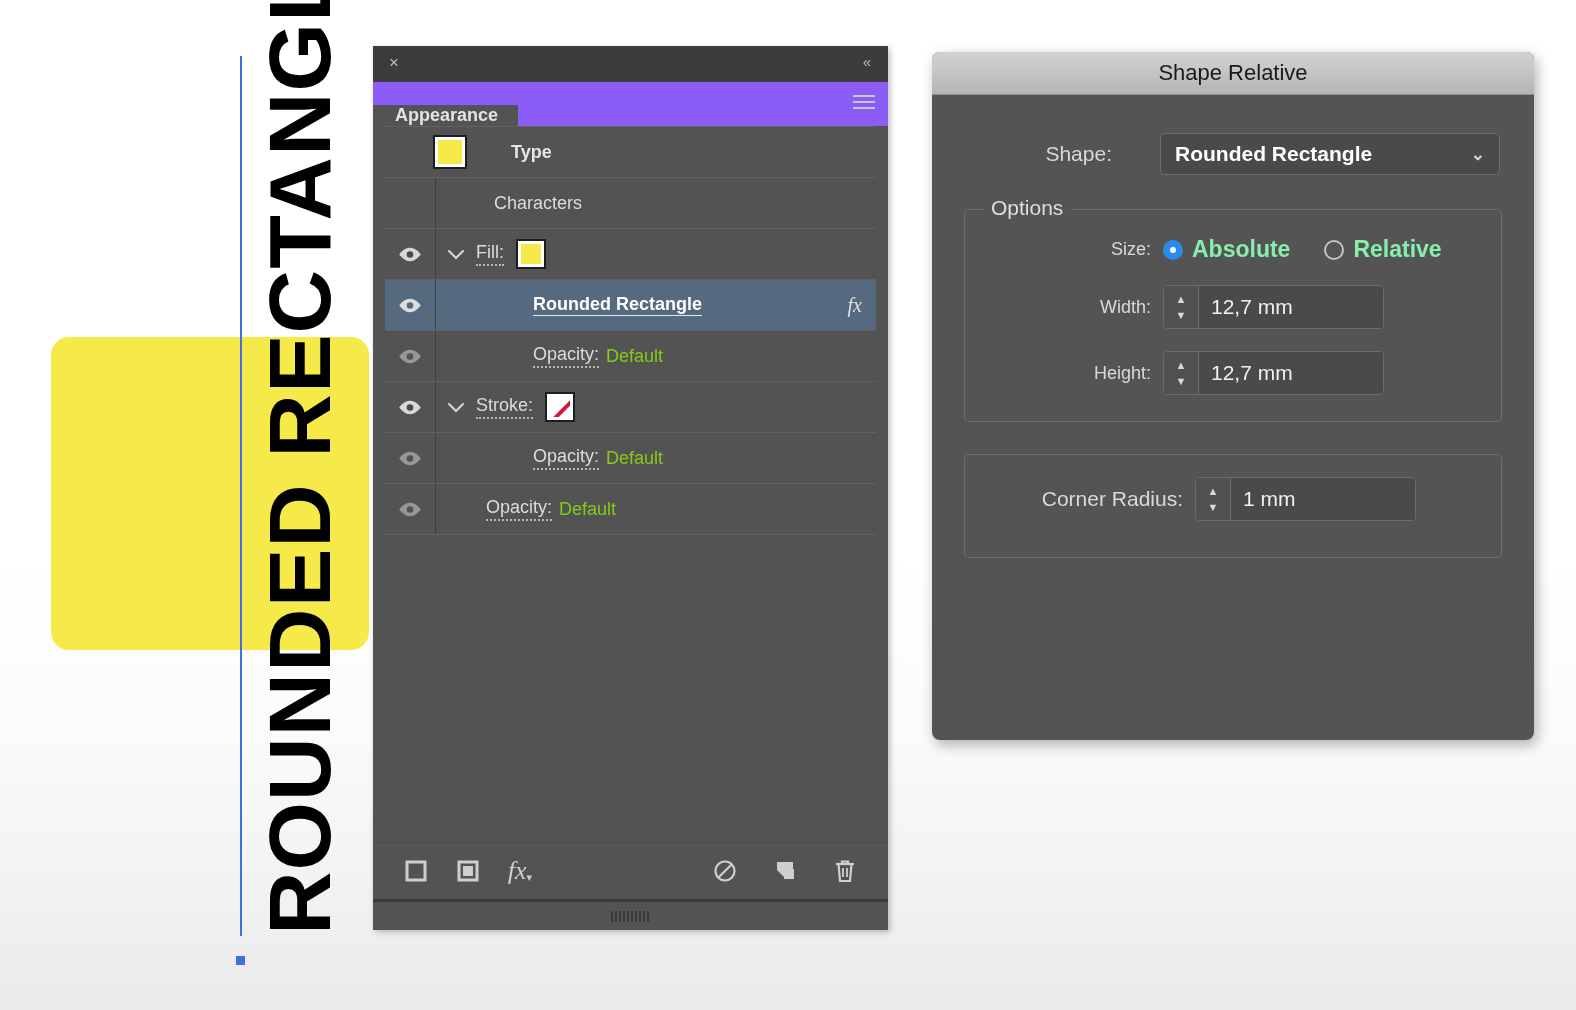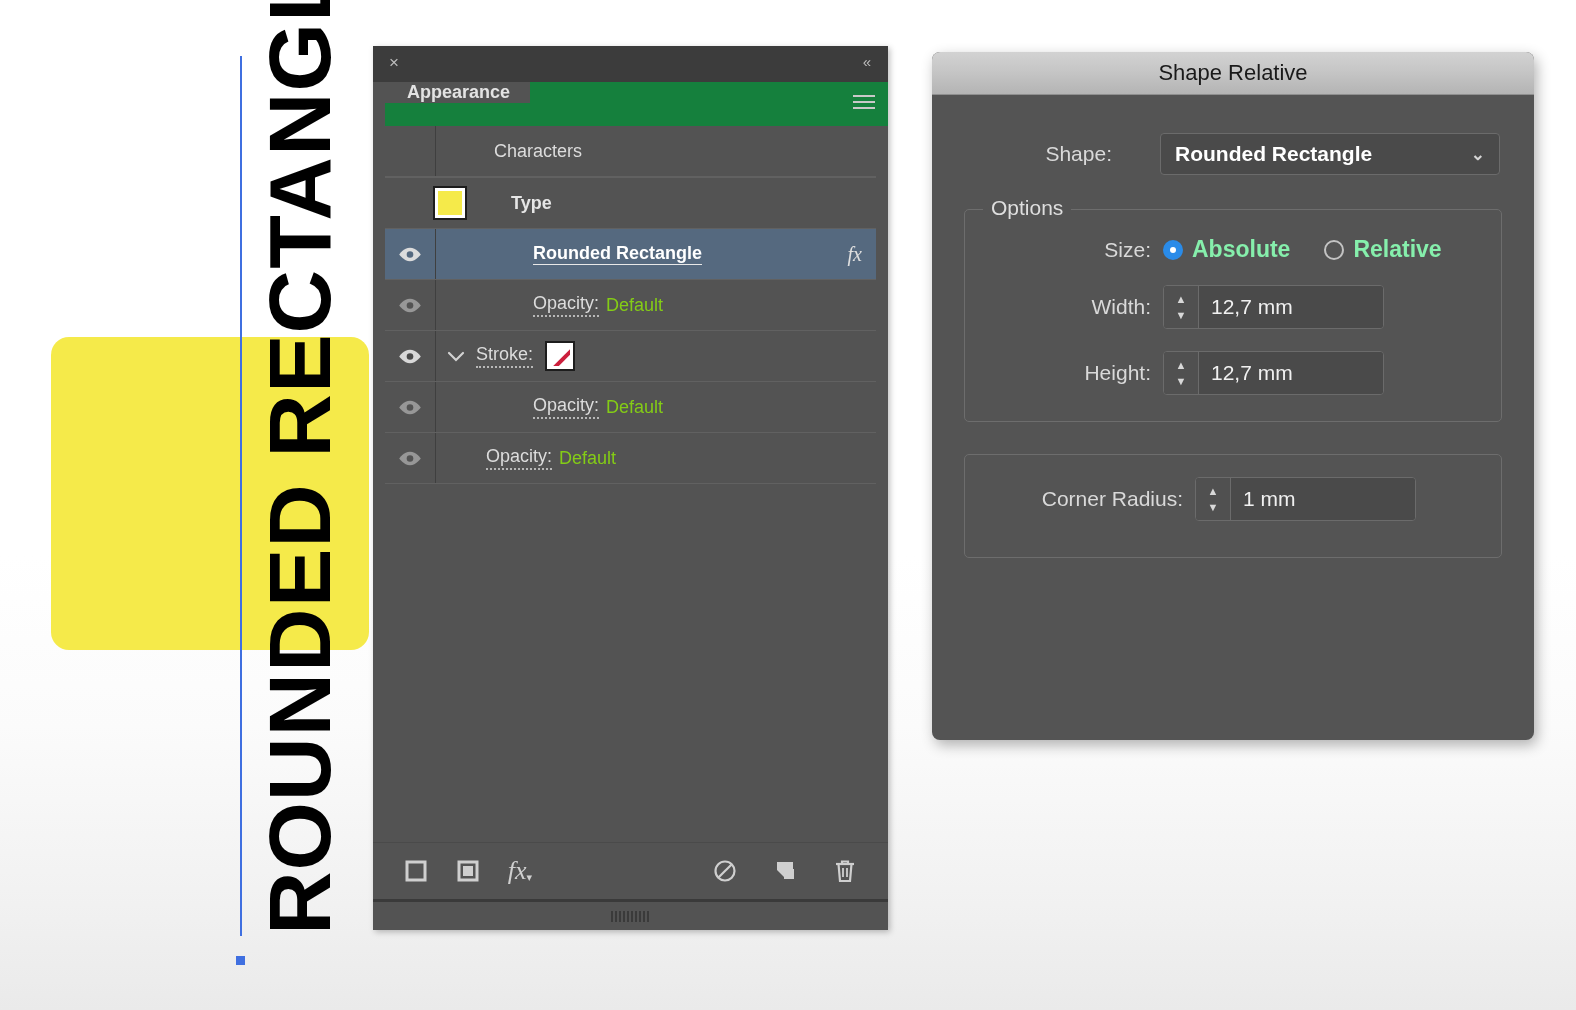--- a/index.html
+++ b/index.html
@@ -98,26 +98,25 @@
     right: 12px; top: 7px;
     width: 18px; height: 18px;
     color: #bcbcbc;
     font-size: 15px;
     line-height: 18px;
     text-align: center;
     cursor: pointer;
   }
   .panel-tabrow {
     height: 44px;
-    background: #15803d;
-    display: flex;
-    align-items: flex-start;
+    background: #8b5cf6;
+    display: flex;
+    align-items: flex-end;
     flex: 0 0 auto;
     position: relative;
-    margin-left: 12px;
   }
   .panel-tab {
     background: #535353;
     padding: 0 20px 0 22px;
     display: flex;
     align-items: center;
     font-size: 18px;
     font-weight: bold;
     color: #e3e3e3;
     cursor: pointer;
@@ -350,21 +349,21 @@
   }
   .opt-row {
     display: flex;
     align-items: center;
     margin-bottom: 22px;
   }
   .opt-row:last-child { margin-bottom: 0; }
   .opt-label {
     width: 160px;
     text-align: right;
-    font-size: 21px;
+    font-size: 18px;
     color: #d9d9d9;
     padding-right: 12px;
   }
   .radio {
     width: 20px; height: 20px;
     border-radius: 50%;
     border: 2px solid #c3c3c3;
     box-sizing: border-box;
     display: inline-block;
     vertical-align: middle;
@@ -504,36 +503,54 @@
     </div>
     <div class="panel-menu-btn">
       <span></span>
       <span></span>
       <span></span>
     </div>
   </div>
 
   <div class="panel-list">
 
+    <div class="app-row first">
+      <div class="eye-cell"></div>
+      <div class="row-body indent2" style="padding-left:0;">
+        <div class="swatch"></div>
+        <span class="lbl-bold" style="margin-left:46px;">Type</span>
+      </div>
+    </div>
+
     <div class="app-row">
       <div class="eye-cell"></div>
       <div class="divider-cell"></div>
       <div class="row-body indent1">
         <span class="lbl">Characters</span>
       </div>
     </div>
 
-    <div class="app-row first">
-      <div class="eye-cell"></div>
-      <div class="row-body indent2" style="padding-left:0;">
-        <div class="swatch"></div>
-        <span class="lbl-bold" style="margin-left:46px;">Type</span>
-      </div>
-    </div>
-
+    <div class="app-row">
+      <div class="eye-cell">
+        <svg class="eye-icon" viewBox="0 0 24 15">
+          <path d="M12 0.8C5.8 0.8 1.2 7.5 1.2 7.5S5.8 14.2 12 14.2 22.8 7.5 22.8 7.5 18.2 0.8 12 0.8z" fill="#d8d8d8"></path>
+          <circle cx="12" cy="7.5" r="3.3" fill="#4a4a4a"></circle>
+        </svg>
+      </div>
+      <div class="divider-cell"></div>
+      <div class="caret-cell">
+        <svg width="18" height="11" viewBox="0 0 18 11">
+            <path d="M2 2 L9 9 L16 2" stroke="#d2d2d2" stroke-width="2.2" fill="none" stroke-linecap="round"></path>
+          </svg>
+      </div>
+      <div class="row-body" style="padding-left:0;">
+        <span class="lbl lbl-dotted">Fill:</span>
+        <div class="swatch-sm"></div>
+      </div>
+    </div>
 
     <div class="app-row selected">
       <div class="eye-cell">
         <svg class="eye-icon" viewBox="0 0 24 15">
           <path d="M12 0.8C5.8 0.8 1.2 7.5 1.2 7.5S5.8 14.2 12 14.2 22.8 7.5 22.8 7.5 18.2 0.8 12 0.8z" fill="#dcdcdc"></path>
           <circle cx="12" cy="7.5" r="3.3" fill="#55697F"></circle>
         </svg>
       </div>
       <div class="divider-cell"></div>
       <div class="row-body indent1" style="padding-left:97px;">

